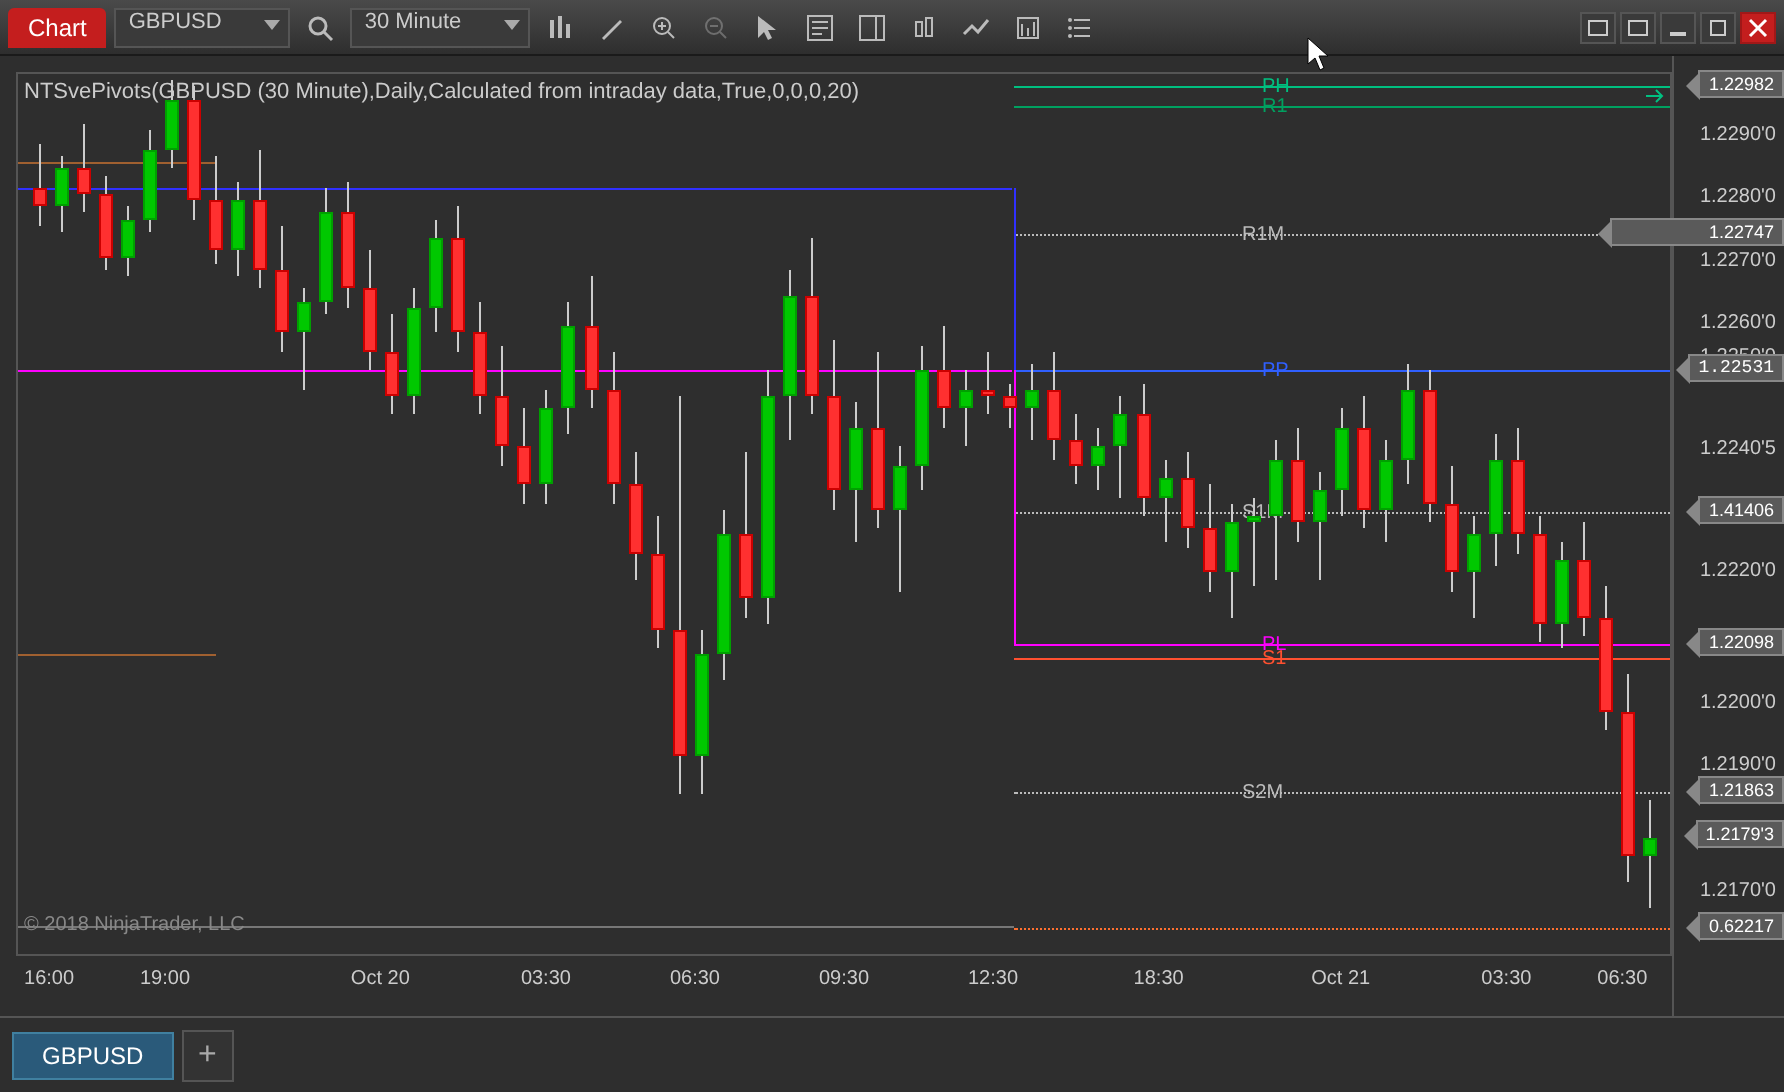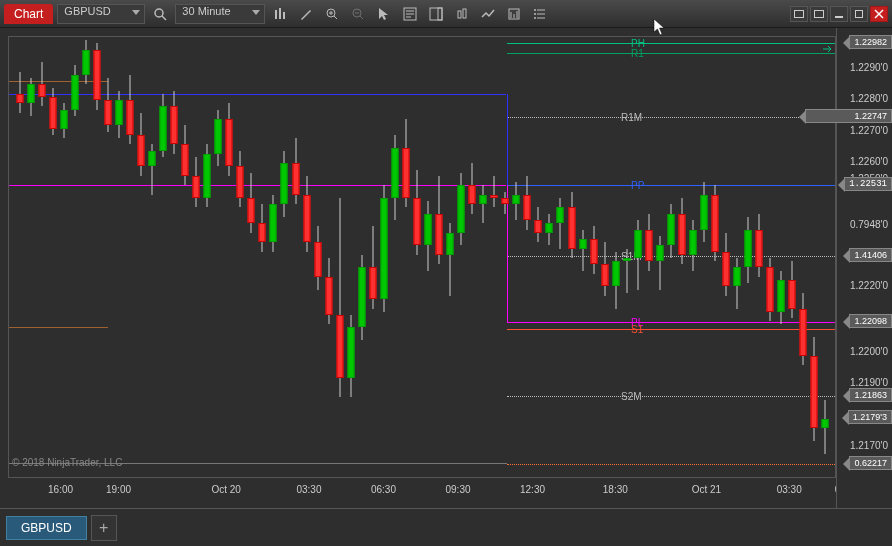--- a/index.html
+++ b/index.html
@@ -18,21 +18,21 @@
 .wc-btn { width:18px; height:16px; background:#3a3a3a; border:1px solid #555; display:flex; align-items:center; justify-content:center; cursor:pointer; }
 .wc-btn.close { background:#c41e1e; border-color:#a01818; }
 .wc-shape { background:#ccc; }
 
 
 .chart-container { position:absolute; top:28px; left:0; right:0; bottom:38px; display:flex; }
 .plot-area { flex:1; position:relative; background:#2e2e2e; }
 .plot-inner { position:absolute; top:8px; left:8px; right:0; bottom:30px; border:1px solid #555; }
 .y-axis { width:56px; background:#2e2e2e; position:relative; border-left:1px solid #555; }
 .y-tick { position:absolute; right:4px; font-size:10px; color:#ccc; }
-.x-axis { position:absolute; bottom:0; left:8px; right:0; height:30px;margin-left:36px; }
+.x-axis { position:absolute; bottom:0; left:8px; right:0; height:30px; }
 .x-tick { position:absolute; font-size:10px; color:#ccc; top:6px; transform:translateX(-50%); white-space:nowrap; }
 
 .indicator-label { position:absolute; top:12px; left:12px; font-size:11px; color:#ccc; z-index:20; }
 .copyright { position:absolute; bottom:40px; left:12px; font-size:10px; color:#888; z-index:20; }
 
 
 .price-marker { position:absolute; right:0; height:14px; background:#5a5a5a; border:1px solid #888; color:#fff; font-size:9px; padding:0 4px; display:flex; align-items:center; transform:translateY(-50%); }
 .price-marker::before { content:""; position:absolute; left:-7px; top:0; width:0; height:0; border-top:7px solid transparent; border-bottom:7px solid transparent; border-right:7px solid #888; }
 .pivot-label { position:absolute; font-size:10px; }
 
@@ -160,20 +160,21 @@
       </div>
   </div>
 </div>
 
 <div class="cursor-arrow"><svg width="14" height="18" viewBox="0 0 14 18">
       <path d="M1 1 L1 14 L4.5 11 L7 17 L9 16 L6.5 10 L11 10 Z" fill="#fff" stroke="#000" stroke-width="0.5"></path>
     </svg></div>
 
 <div class="chart-container">
   <div class="plot-area">
+    <div class="indicator-label">NTSvePivots(GBPUSD (30 Minute),Daily,Calculated from intraday data,True,0,0,0,20)</div>
     <div class="copyright">© 2018 NinjaTrader, LLC</div>
     <div class="plot-inner" id="plot-inner">
         <div style="position: absolute; height: 1px; background: rgb(48, 48, 255); top: 56.8286px; left: 0px; width: 496.8px;"></div>
         <div style="position: absolute; height: 1px; background: rgb(255, 0, 255); top: 148.386px; left: 0px; width: 496.8px;"></div>
         <div style="position: absolute; height: 1px; background: rgb(160, 96, 48); top: 44.2px; left: 0px; width: 99.36px;"></div>
         <div style="position: absolute; height: 1px; background: rgb(160, 96, 48); top: 290.457px; left: 0px; width: 99.36px;"></div>
         <div style="position: absolute; top: 5.68286px; left: 498px; right: 0px; border-top: 1px solid rgb(0, 192, 128);"></div>
         <div class="pivot-label" style="color: rgb(0, 192, 128); left: 622px; top: 0.682857px;">PH</div>
         <div style="position: absolute; top: 15.7857px; left: 498px; right: 0px; border-top: 1px solid rgb(0, 160, 96);"></div>
         <div class="pivot-label" style="color: rgb(0, 160, 96); left: 622px; top: 10.7857px;">R1</div>
@@ -506,21 +507,21 @@
         <div class="x-tick" style="left: 745.2px;">03:30</div>
         <div class="x-tick" style="left: 803.16px;">06:30</div>
       </div>
   </div>
   <div class="y-axis" id="y-axis">
       <div class="y-tick" style="top: 33.5714px;">1.2290'0</div>
       <div class="y-tick" style="top: 65.1429px;">1.2280'0</div>
       <div class="y-tick" style="top: 96.7143px;">1.2270'0</div>
       <div class="y-tick" style="top: 128.286px;">1.2260'0</div>
       <div class="y-tick" style="top: 145px; text-decoration: underline;">1.2250'0</div>
-      <div class="y-tick" style="top: 191.429px;">0.7948'0</div>
+      <div class="y-tick" style="top: 191.429px;">1.2240'5</div>
       <div class="y-tick" style="top: 223px;">1.2230'0</div>
       <div class="y-tick" style="top: 252px;">1.2220'0</div>
       <div class="y-tick" style="top: 286.143px;">1.2210'0</div>
       <div class="y-tick" style="top: 317.714px;">1.2200'0</div>
       <div class="y-tick" style="top: 349.286px;">1.2190'0</div>
       <div class="y-tick" style="top: 380.857px;">1.2180'0</div>
       <div class="y-tick" style="top: 412.429px;">1.2170'0</div>
       <div class="price-marker" style="top: 13.6829px;">1.22982</div>
       <div class="price-marker" style="top: 87.8757px; padding-left: 48px;">1.22747</div>
       <div class="price-marker" style="top: 156.07px; font-family: Liberation Mono, monospace;">1.22531</div>

